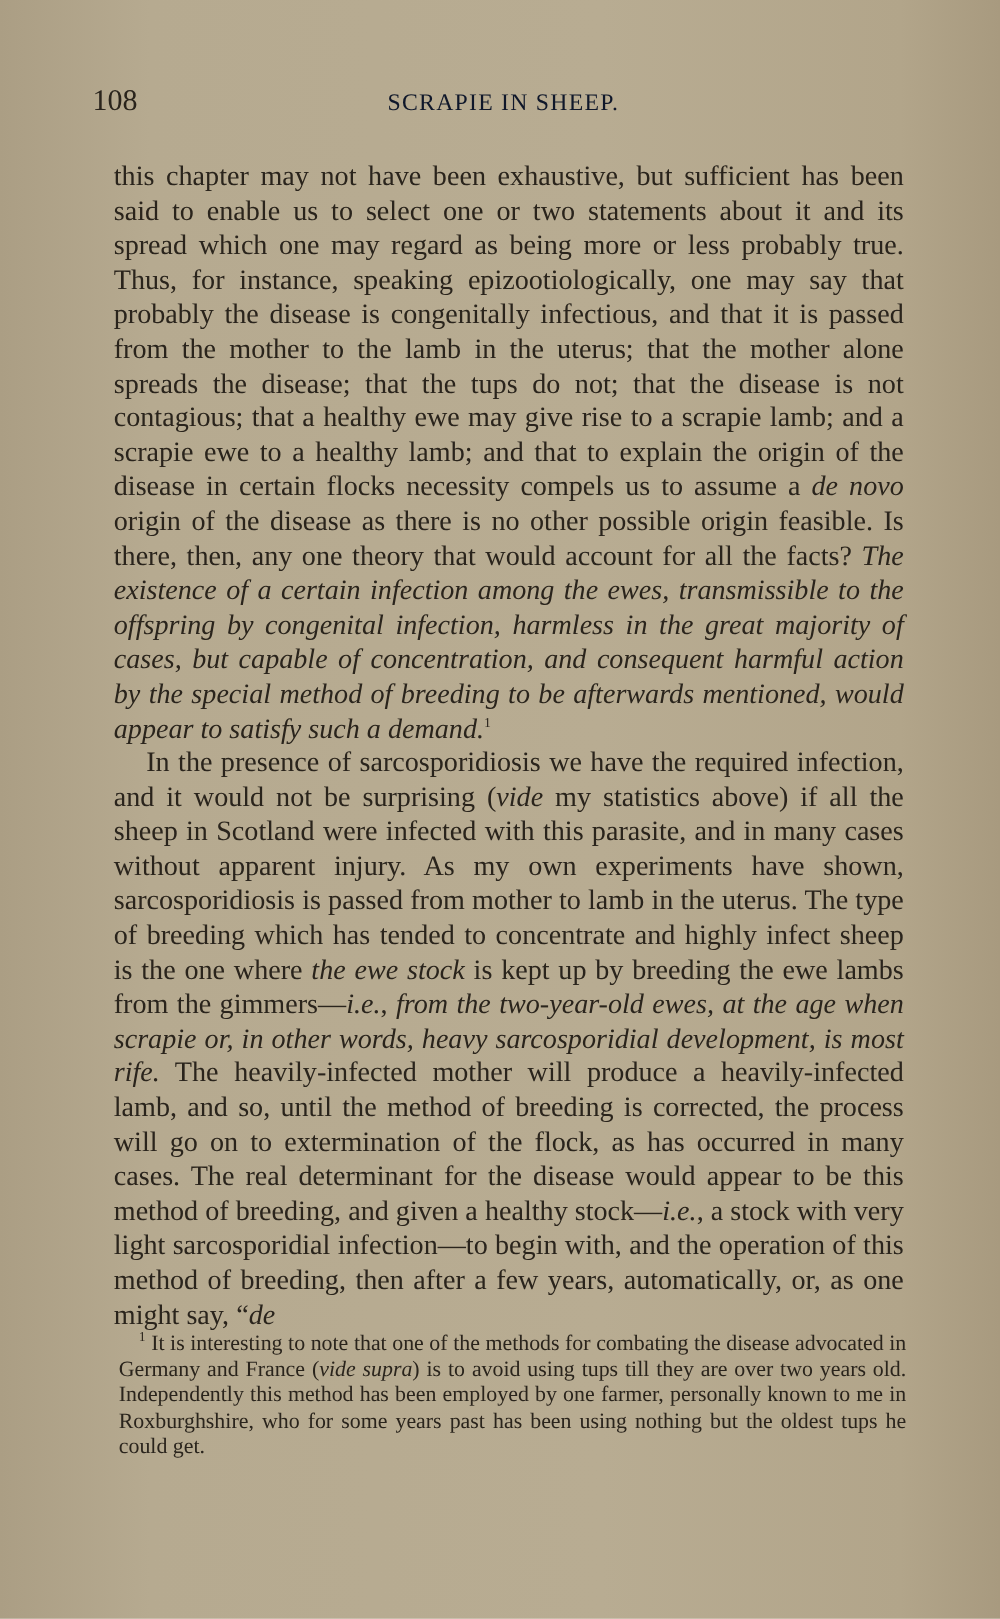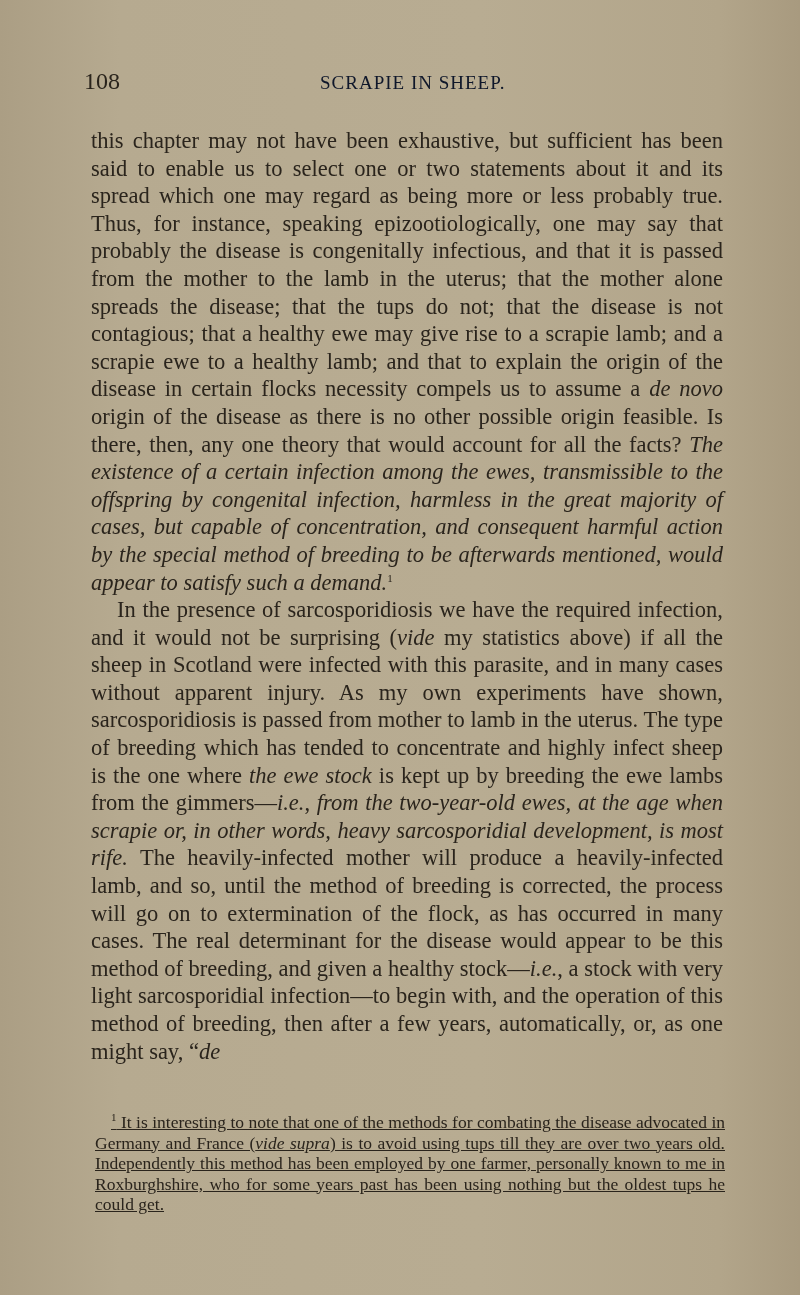--- a/index.html
+++ b/index.html
@@ -9,21 +9,21 @@
       background: #b3a68c;
       background: linear-gradient(90deg, #ab9e84 0%, #b6aa90 15%, #b8ac92 60%, #b2a58a 90%, #a89a7f 100%);
       position: relative;
       overflow: hidden;
       font-family: "Liberation Serif", "DejaVu Serif", serif;
       color: #2a241c;
     }
     .header {
       position: absolute;
       top: 68px;
-      left: 84px;
+      left: 74px;
       width: 630px;
       height: 30px;
     }
     .page-number {
       position: absolute;
       left: 0;
       top: 0;
       font-size: 24px;
       color: #2a241c;
     }
@@ -42,27 +42,26 @@
       width: 632px;
       font-size: 22.5px;
       line-height: 27.6px;
       text-align: justify;
     }
     .body-text p { margin: 0; }
     .body-text p.indent { text-indent: 26px; }
     .body-text em { font-style: italic; }
     .footnotes {
       position: absolute;
-      top: 1112px;
+      top: 1064px;
       left: 95px;
       width: 630px;
       font-size: 17.5px;
       line-height: 20.5px;
       text-align: justify;
-      text-decoration: underline;
     }
     .footnotes p { margin: 0; text-indent: 16px; }
     sup { font-size: 11px; vertical-align: super; line-height: 0; }
   </style>
 </head>
 <body>
 
 <div class="header">
   <span class="page-number">108</span>
   <span class="running-title">SCRAPIE IN SHEEP.</span>

